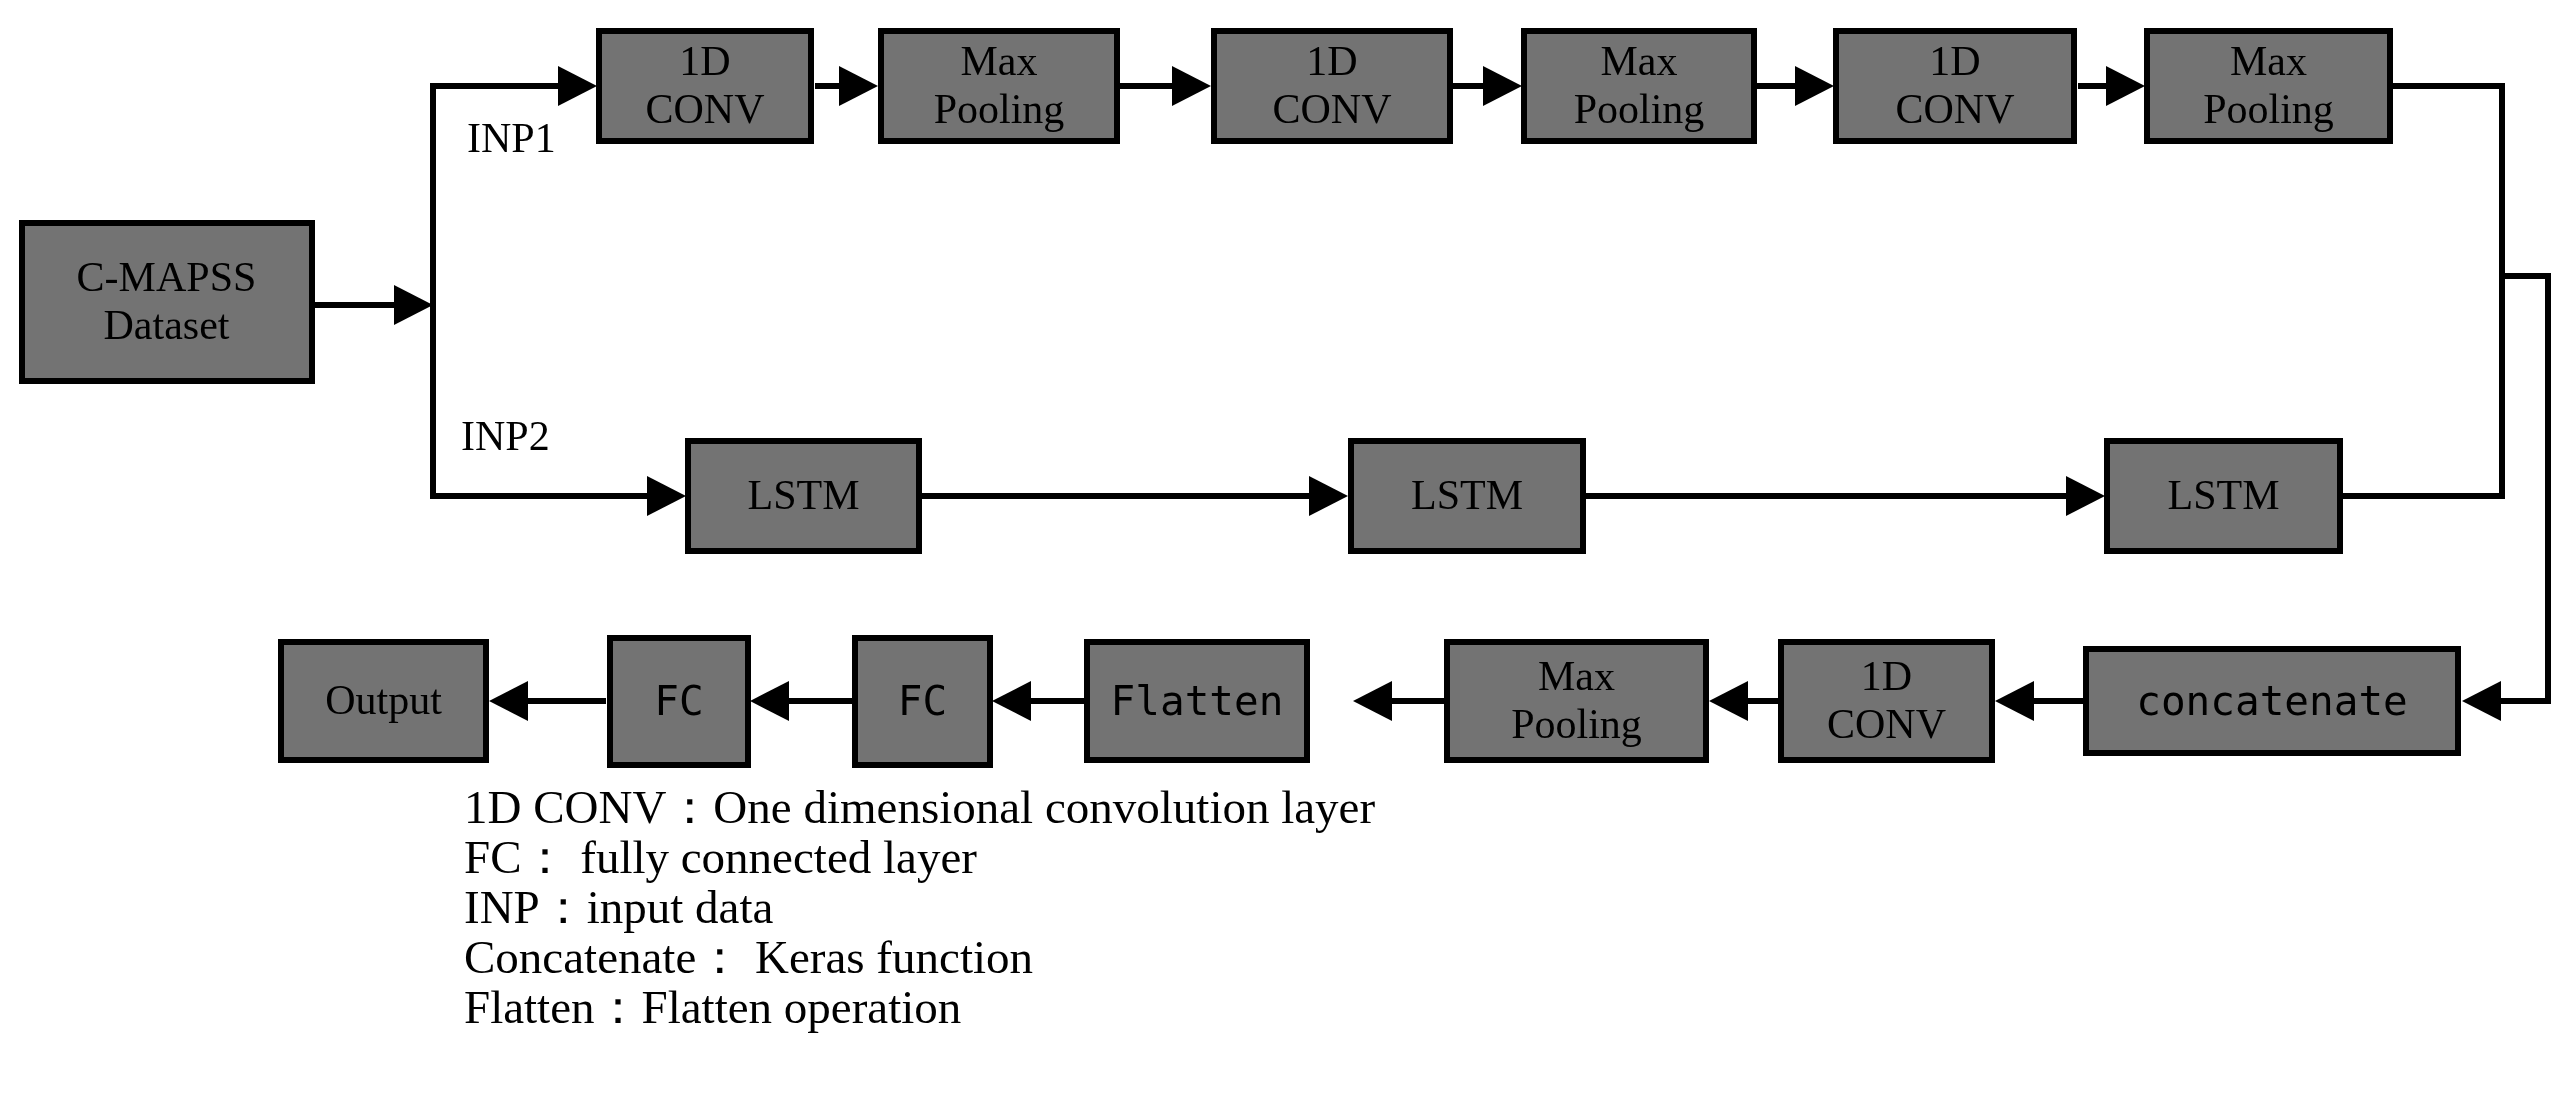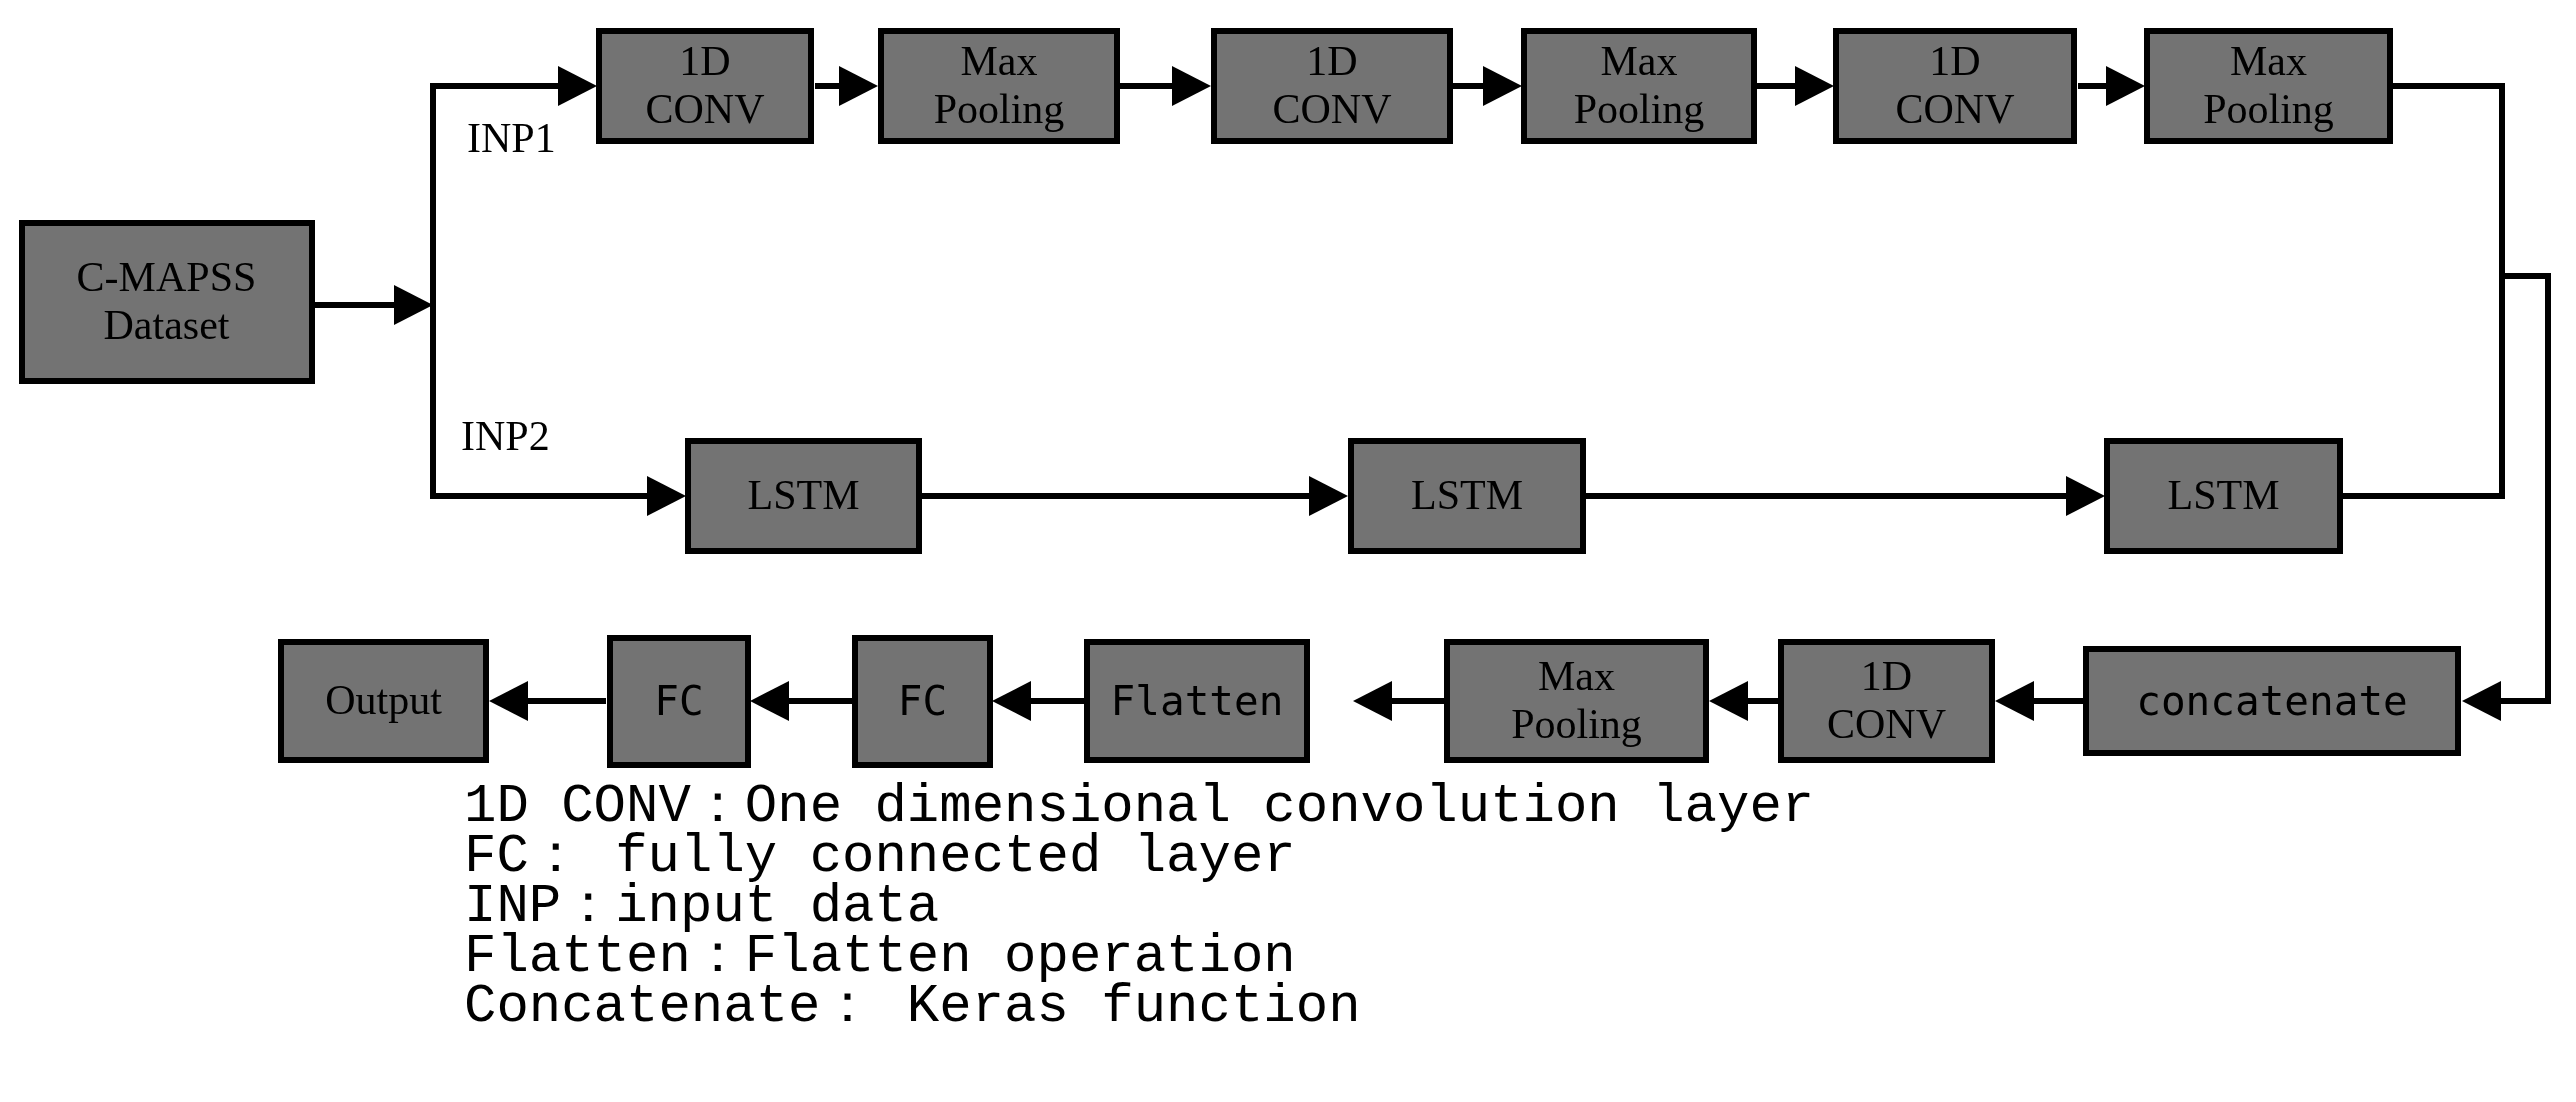--- a/index.html
+++ b/index.html
@@ -12,21 +12,21 @@
     display:flex;align-items:center;justify-content:center;text-align:center;
     white-space:pre-line;line-height:1.14;
   }
   .serif{font-family:"Liberation Serif","DejaVu Serif",serif;font-size:42px;}
   .mono{font-family:"DejaVu Sans Mono","Liberation Mono",monospace;font-size:41px;}
   .hline{position:absolute;height:6px;background:#000;}
   .vline{position:absolute;width:6px;background:#000;}
   .ar{position:absolute;width:0;height:0;border-top:20px solid transparent;border-bottom:20px solid transparent;border-left:39px solid #000;}
   .al{position:absolute;width:0;height:0;border-top:20px solid transparent;border-bottom:20px solid transparent;border-right:39px solid #000;}
   .edge-label{position:absolute;font-size:42px;line-height:1;}
-  .legend{position:absolute;left:464px;top:782px;font-size:54px;line-height:50px;font-family:Liberation Mono, monospace;}
+  .legend{position:absolute;left:464px;top:782px;font-size:47px;line-height:50px;}
 
   
   #n-dataset{left:18.5px;top:220px;width:296px;height:164px;}
   #n-conv1{left:596px;top:28px;width:218px;height:116px;}
   #n-pool1{left:878px;top:28px;width:242px;height:116px;}
   #n-conv2{left:1211px;top:28px;width:242px;height:116px;}
   #n-pool2{left:1521px;top:28px;width:236px;height:116px;}
   #n-conv3{left:1833px;top:28px;width:244px;height:116px;}
   #n-pool3{left:2144px;top:28px;width:249px;height:116px;}
   #n-lstm1{left:685px;top:438px;width:237px;height:116px;}
@@ -150,18 +150,18 @@
   <div class="al" id="al-fc2"></div>
   <div class="hline" id="eh-b5"></div>
   <div class="al" id="al-fc1"></div>
   <div class="hline" id="eh-b6"></div>
   <div class="al" id="al-output"></div>
 
   <div class="legend">
     <div class="legend-line">1D CONV：One dimensional convolution layer</div>
     <div class="legend-line">FC：  fully connected layer</div>
     <div class="legend-line">INP：input data</div>
+    <div class="legend-line">Concatenate：  Keras function</div>
     <div class="legend-line">Flatten：Flatten operation</div>
-    <div class="legend-line">Concatenate：  Keras function</div>
   </div>
 
 </div>
 
 
 </body></html>

